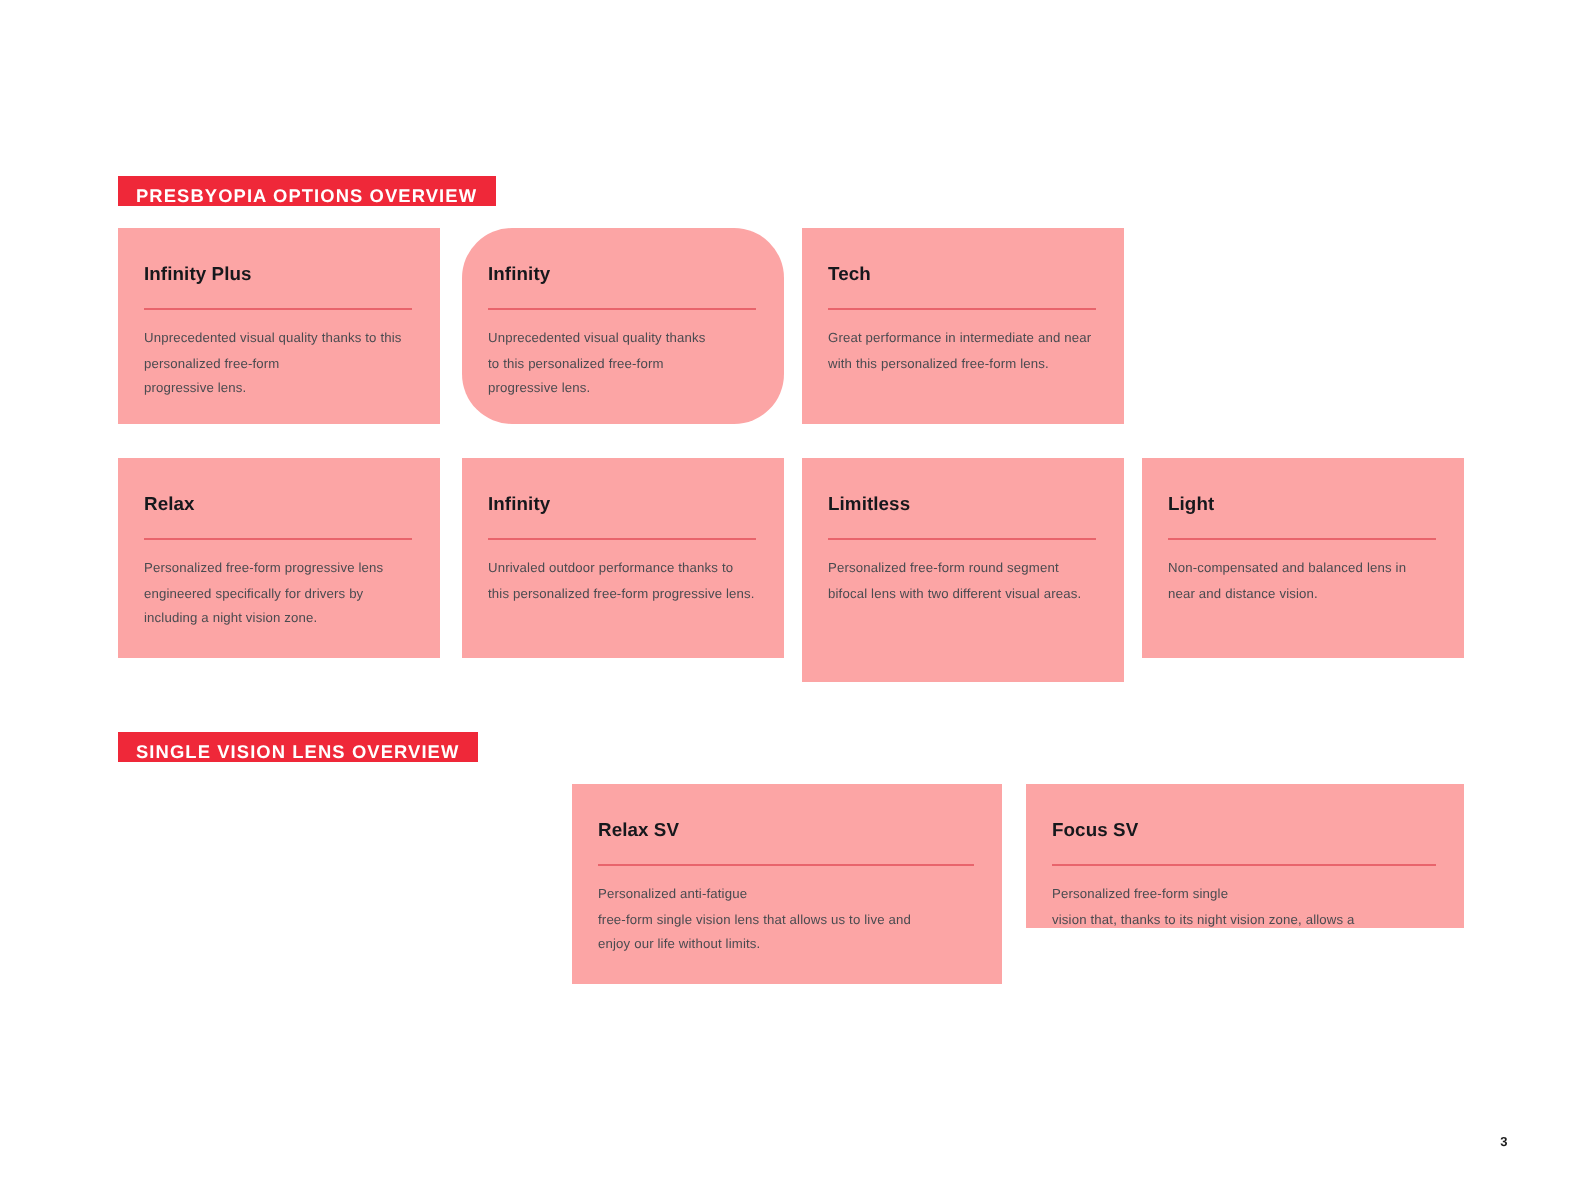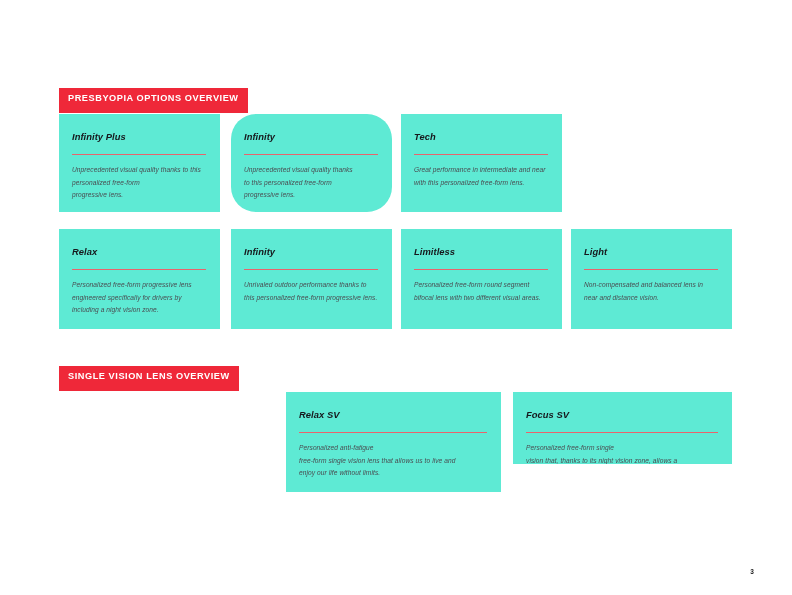--- a/index.html
+++ b/index.html
@@ -24,35 +24,34 @@
 
   
   .section-header {
     position: absolute;
     background: #ef2839;
     color: #ffffff;
     font-size: 9.2px;
     font-weight: bold;
     letter-spacing: 0.55px;
     line-height: 1;
-    padding: 6px 9px 10px 9px;
+    padding: 6px 9px 0 9px;
     white-space: nowrap;
     text-transform: uppercase;
   }
   #hdr-presbyopia { left: 59px; top: 88px; }
   #hdr-singlevision { left: 59px; top: 366px; }
 
   
   .card {
     position: absolute;
-    background: #5eead4;
+    background: #fca5a5;
     box-sizing: border-box;
     padding: 18px 14px 14px 13px;
     overflow: hidden;
-    font-style: italic;
   }
   .card-title {
     font-size: 9.4px;
     font-weight: bold;
     color: #16181c;
     letter-spacing: 0.05px;
     margin: 0;
     line-height: 1.1;
   }
   .card-rule {
@@ -70,21 +69,21 @@
   }
 
   
   #card-infinity-plus { left: 59px;  top: 114px; width: 161px; height: 98px; }
   #card-infinity      { left: 231px; top: 114px; width: 161px; height: 98px; border-radius: 25px; }
   #card-tech          { left: 401px; top: 114px; width: 161px; height: 98px; }
 
   
   #card-pilot      { left: 59px;  top: 229px; width: 161px; height: 100px; }
   #card-olympic    { left: 231px; top: 229px; width: 161px; height: 100px; }
-  #card-limitless  { left: 401px; top: 229px; width: 161px; height: 100px; }
+  #card-limitless  { left: 401px; top: 229px; width: 161px; height: 112px; }
   #card-light      { left: 571px; top: 229px; width: 161px; height: 100px; }
 
   
   #card-daily-sv { left: 59px;  top: 392px; width: 215px; height: 100px; }
   #card-relax-sv { left: 286px; top: 392px; width: 215px; height: 100px; }
   #card-focus-sv { left: 513px; top: 392px; width: 219px; height: 72px; }
 
   
   .page-number {
     position: absolute;

